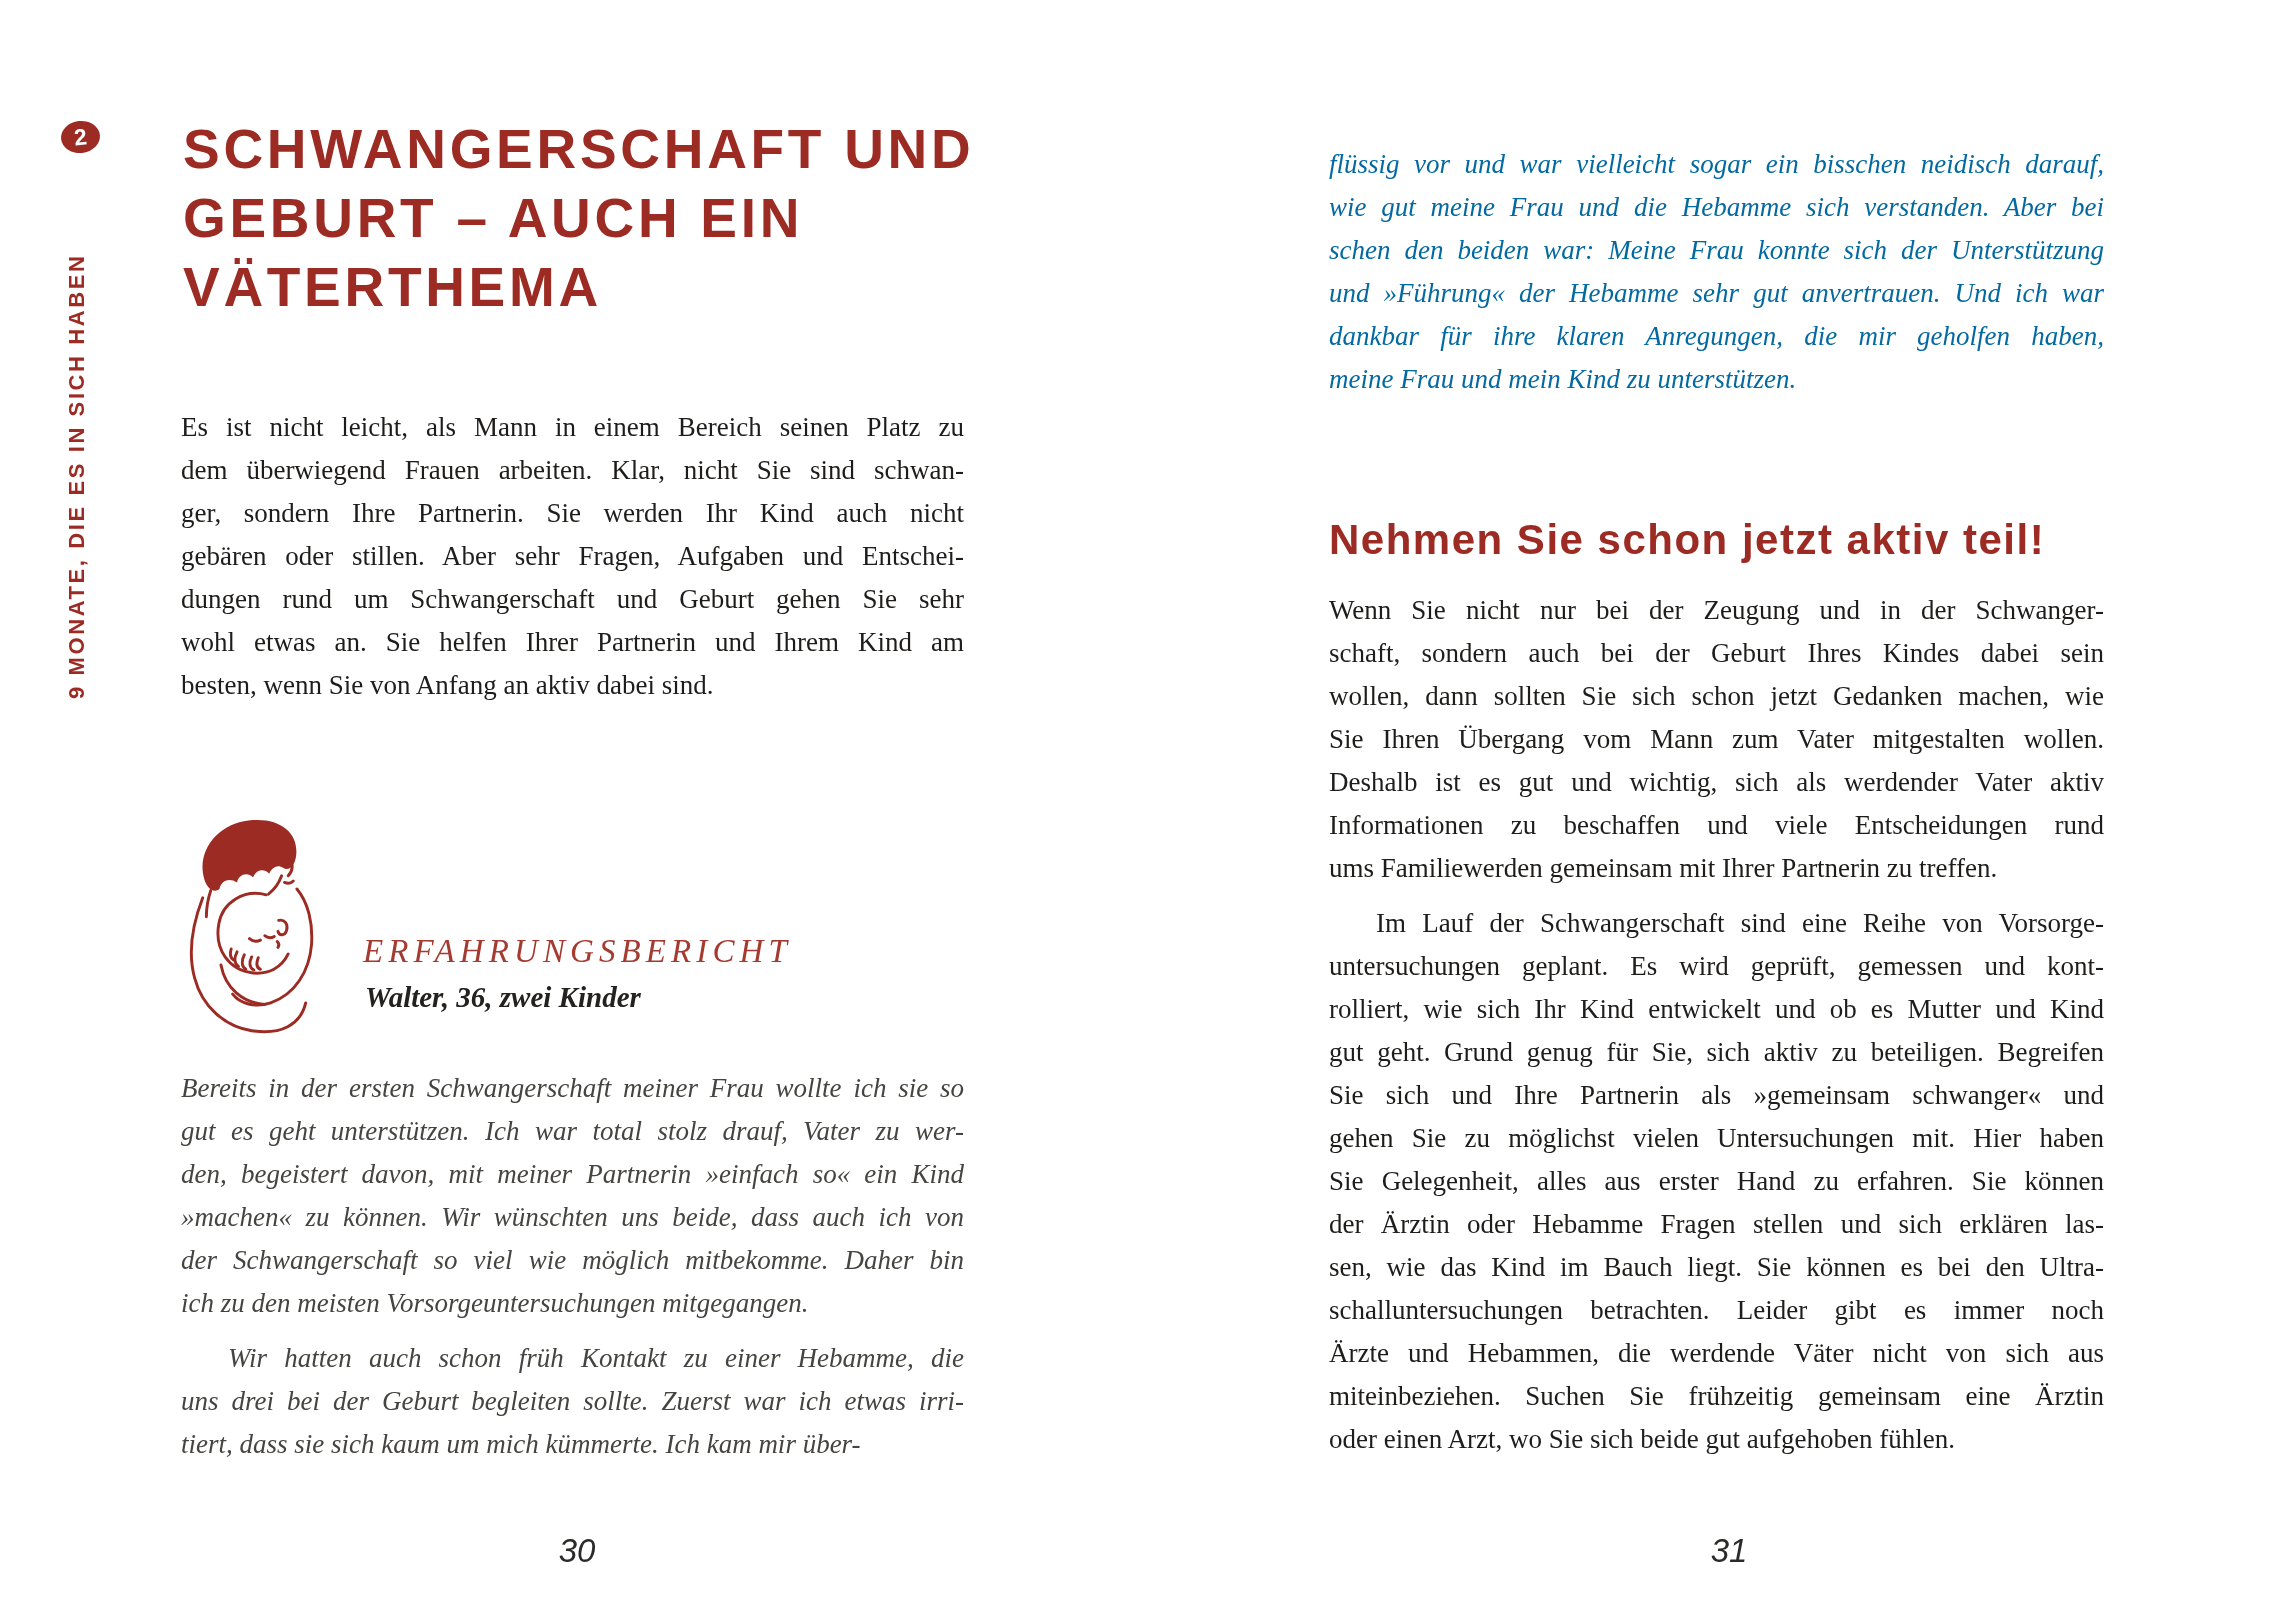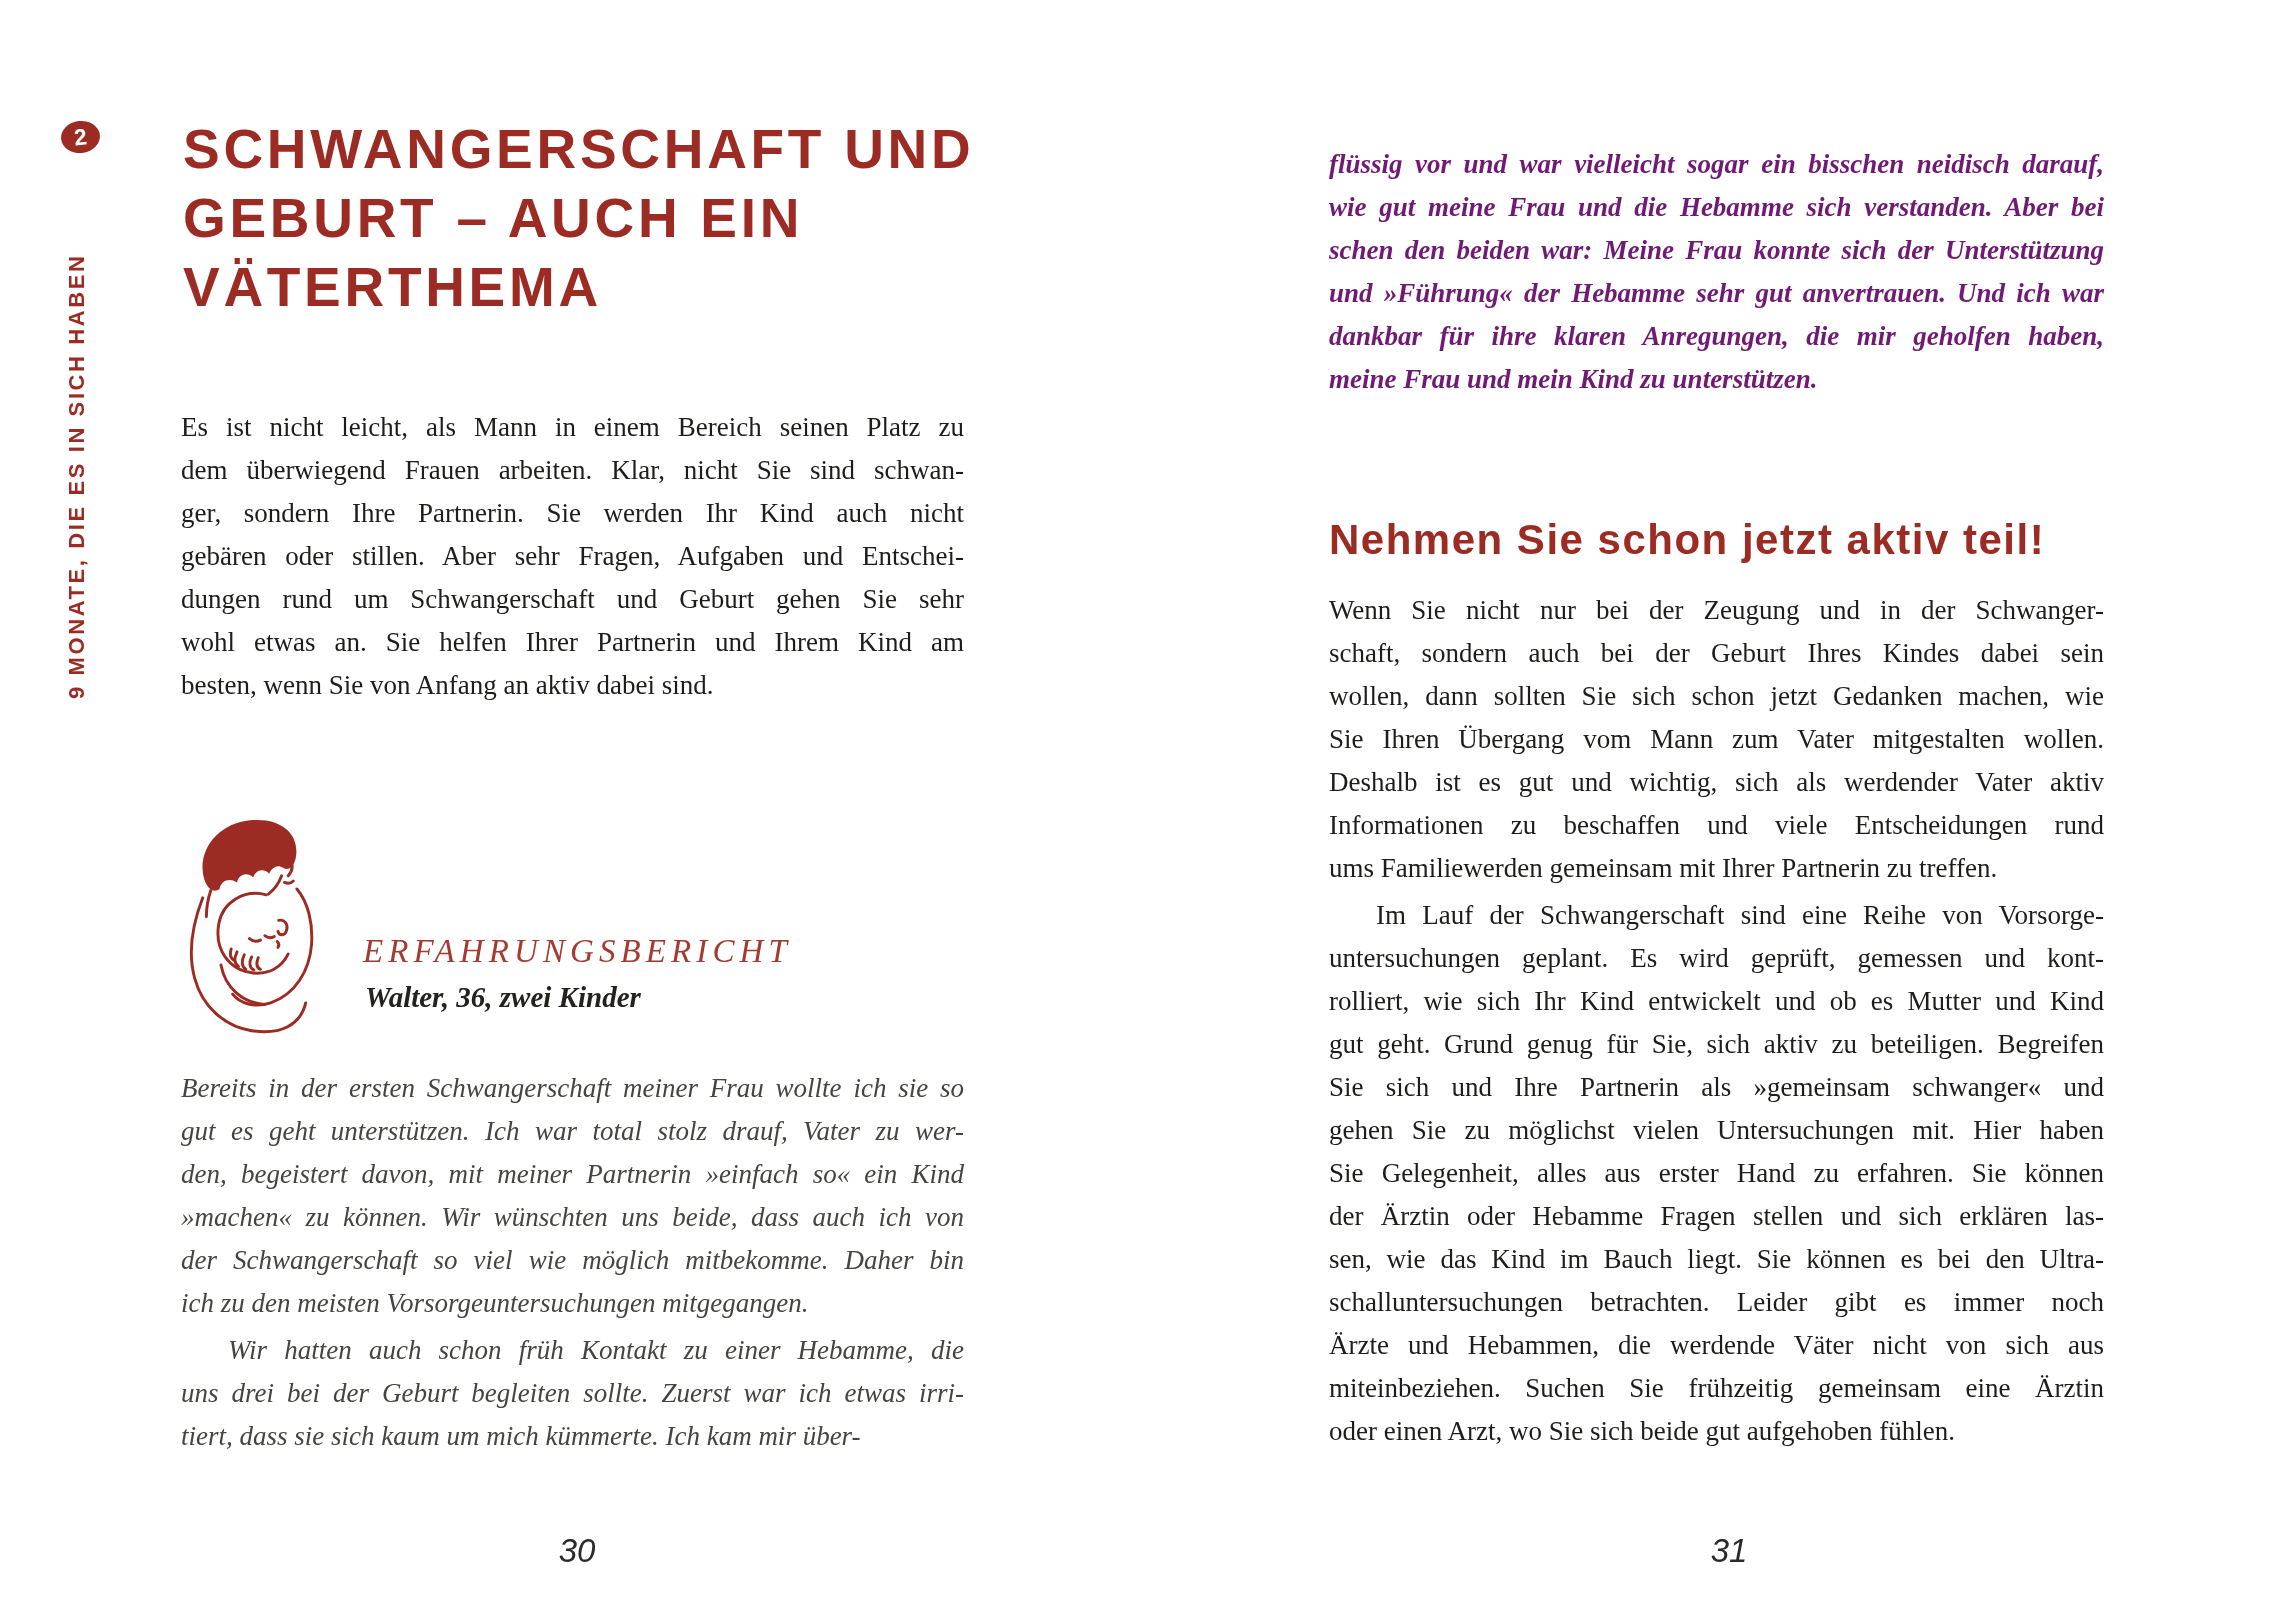--- a/index.html
+++ b/index.html
@@ -49,37 +49,37 @@
     white-space:nowrap;
     font-family:Liberation Serif, serif;
   }
   .report-block-left {
     position:absolute; left:181px; top:1067px; width:783px;
     font-style:italic; font-size:27px; line-height:43px; color:#454440;
   }
   
   .report-block-right {
     position:absolute; left:1329px; top:143px; width:775px;
-    font-style:italic; font-size:27px; line-height:43px; color:#701a75;font-weight:bold;
+    font-style:italic; font-size:27px; line-height:43px; color:#0369a1;
   }
   .section-heading {
     position:absolute; left:1329px; top:516px; width:804px;
     font-family:"Liberation Sans", sans-serif; font-weight:700;
     font-size:42px; letter-spacing:1.5px; color:#9C2B23;
     white-space:nowrap;
   }
   .body-block-right {
     position:absolute; left:1329px; top:589px; width:775px;
     font-size:27px; line-height:43px; color:#1E1D1B;
   }
   
   .tline { text-align:justify; text-align-last:justify; }
   .tline.tlast { text-align-last:left; }
   .indent-first .tline:first-child { text-indent:47px; }
-  .para-gap { margin-top:4px; }
+  .para-gap { margin-top:12px; }
   
   .page-number {
     position:absolute; top:1532px; transform:translateX(-50%);
     font-family:"Liberation Sans", sans-serif; font-size:33px;
     color:#2B2A28;
     font-style:italic;
   }
   .page-number.left  { left:577px; }
   .page-number.right { left:1729px; }
   

